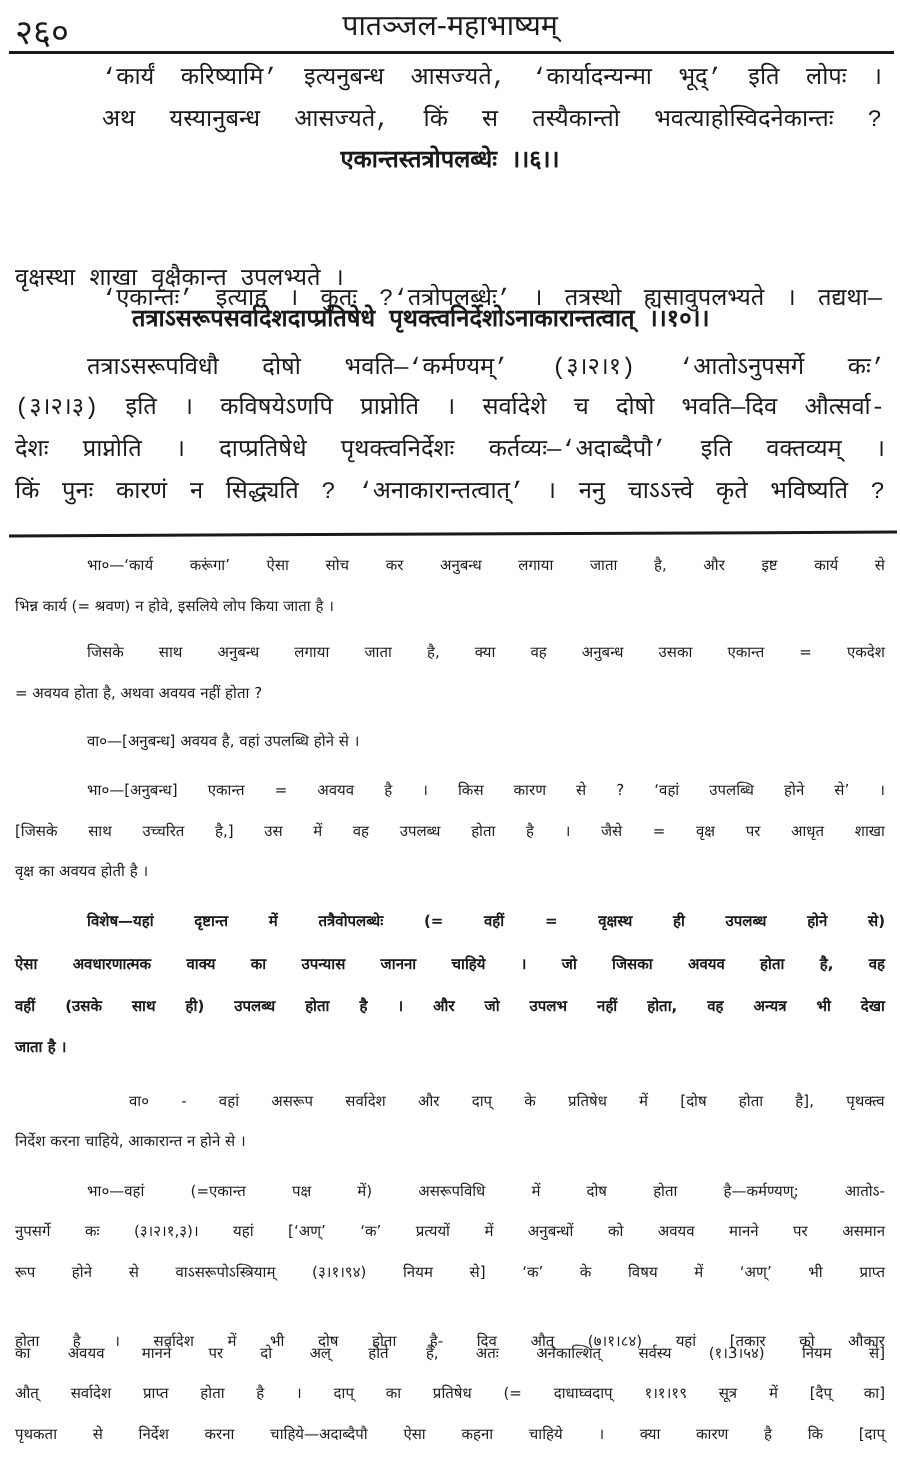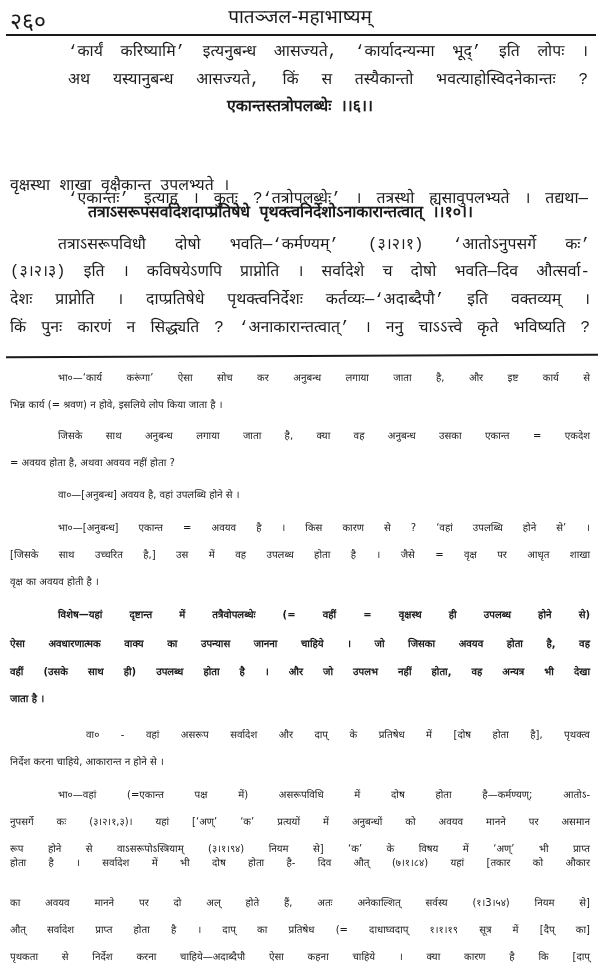--- a/index.html
+++ b/index.html
@@ -66,17 +66,17 @@
   <div class="line hi" style="top:572px; left:10px;">वृक्ष का अवयव होती है ।</div>
   <div class="line hi b" style="top:605px; left:58px; width:532px; text-align:justify; text-align-last:justify;">विशेष—यहां दृष्टान्त में तत्रैवोपलब्धेः (= वहीं = वृक्षस्थ ही उपलब्ध होने से)</div>
   <div class="line hi b" style="top:634px; left:10px; width:580px; text-align:justify; text-align-last:justify;">ऐसा अवधारणात्मक वाक्य का उपन्यास जानना चाहिये । जो जिसका अवयव होता है, वह</div>
   <div class="line hi b" style="top:662px; left:10px; width:580px; text-align:justify; text-align-last:justify;">वहीं (उसके साथ ही) उपलब्ध होता है । और जो उपलभ नहीं होता, वह अन्यत्र भी देखा</div>
   <div class="line hi b" style="top:689px; left:10px;">जाता है ।</div>
   <div class="line hi" style="top:725px; left:58px; width:532px; text-align:justify; text-align-last:justify;margin-left:28px;">वा० - वहां असरूप सर्वादेश और दाप् के प्रतिषेध में [दोष होता है], पृथक्त्व से</div>
   <div class="line hi" style="top:752px; left:10px;">निर्देश करना चाहिये, आकारान्त न होने से ।</div>
   <div class="line hi" style="top:785px; left:58px; width:532px; text-align:justify; text-align-last:justify;">भा०—वहां (=एकान्त पक्ष में) असरूपविधि में दोष होता है—कर्मण्यण्; आतोऽ-</div>
   <div class="line hi" style="top:812px; left:10px; width:580px; text-align:justify; text-align-last:justify;">नुपसर्गे कः (३।२।१,३)। यहां [‘अण्’ ‘क’ प्रत्ययों में अनुबन्धों को अवयव मानने पर असमान</div>
   <div class="line hi" style="top:839px; left:10px; width:580px; text-align:justify; text-align-last:justify;">रूप होने से वाऽसरूपोऽस्त्रियाम् (३।१।९४) नियम से] ‘क’ के विषय में ‘अण्’ भी प्राप्त</div>
-  <div class="line hi" style="top:853px; left:10px; width:580px; text-align:justify; text-align-last:justify;">होता है । सर्वादेश में भी दोष होता है- दिव औत् (७।१।८४) यहां [तकार को औकार</div>
+  <div class="line hi" style="top:885px; left:10px; width:580px; text-align:justify; text-align-last:justify;">होता है । सर्वादेश में भी दोष होता है- दिव औत् (७।१।८४) यहां [तकार को औकार</div>
   <div class="line hi" style="top:893px; left:10px; width:580px; text-align:justify; text-align-last:justify;">का अवयव मानने पर दो अल् होते हैं, अतः अनेकाल्शित् सर्वस्य (१।3।५४) नियम से]</div>
   <div class="line hi" style="top:920px; left:10px; width:580px; text-align:justify; text-align-last:justify;">औत् सर्वादेश प्राप्त होता है । दाप् का प्रतिषेध (= दाधाघ्वदाप् १।१।१९ सूत्र में [दैप् का]</div>
   <div class="line hi" style="top:947px; left:10px; width:580px; text-align:justify; text-align-last:justify;">पृथकता से निर्देश करना चाहिये—अदाब्दैपौ ऐसा कहना चाहिये । क्या कारण है कि [दाप्</div>
 </div>
 
 </body></html>

